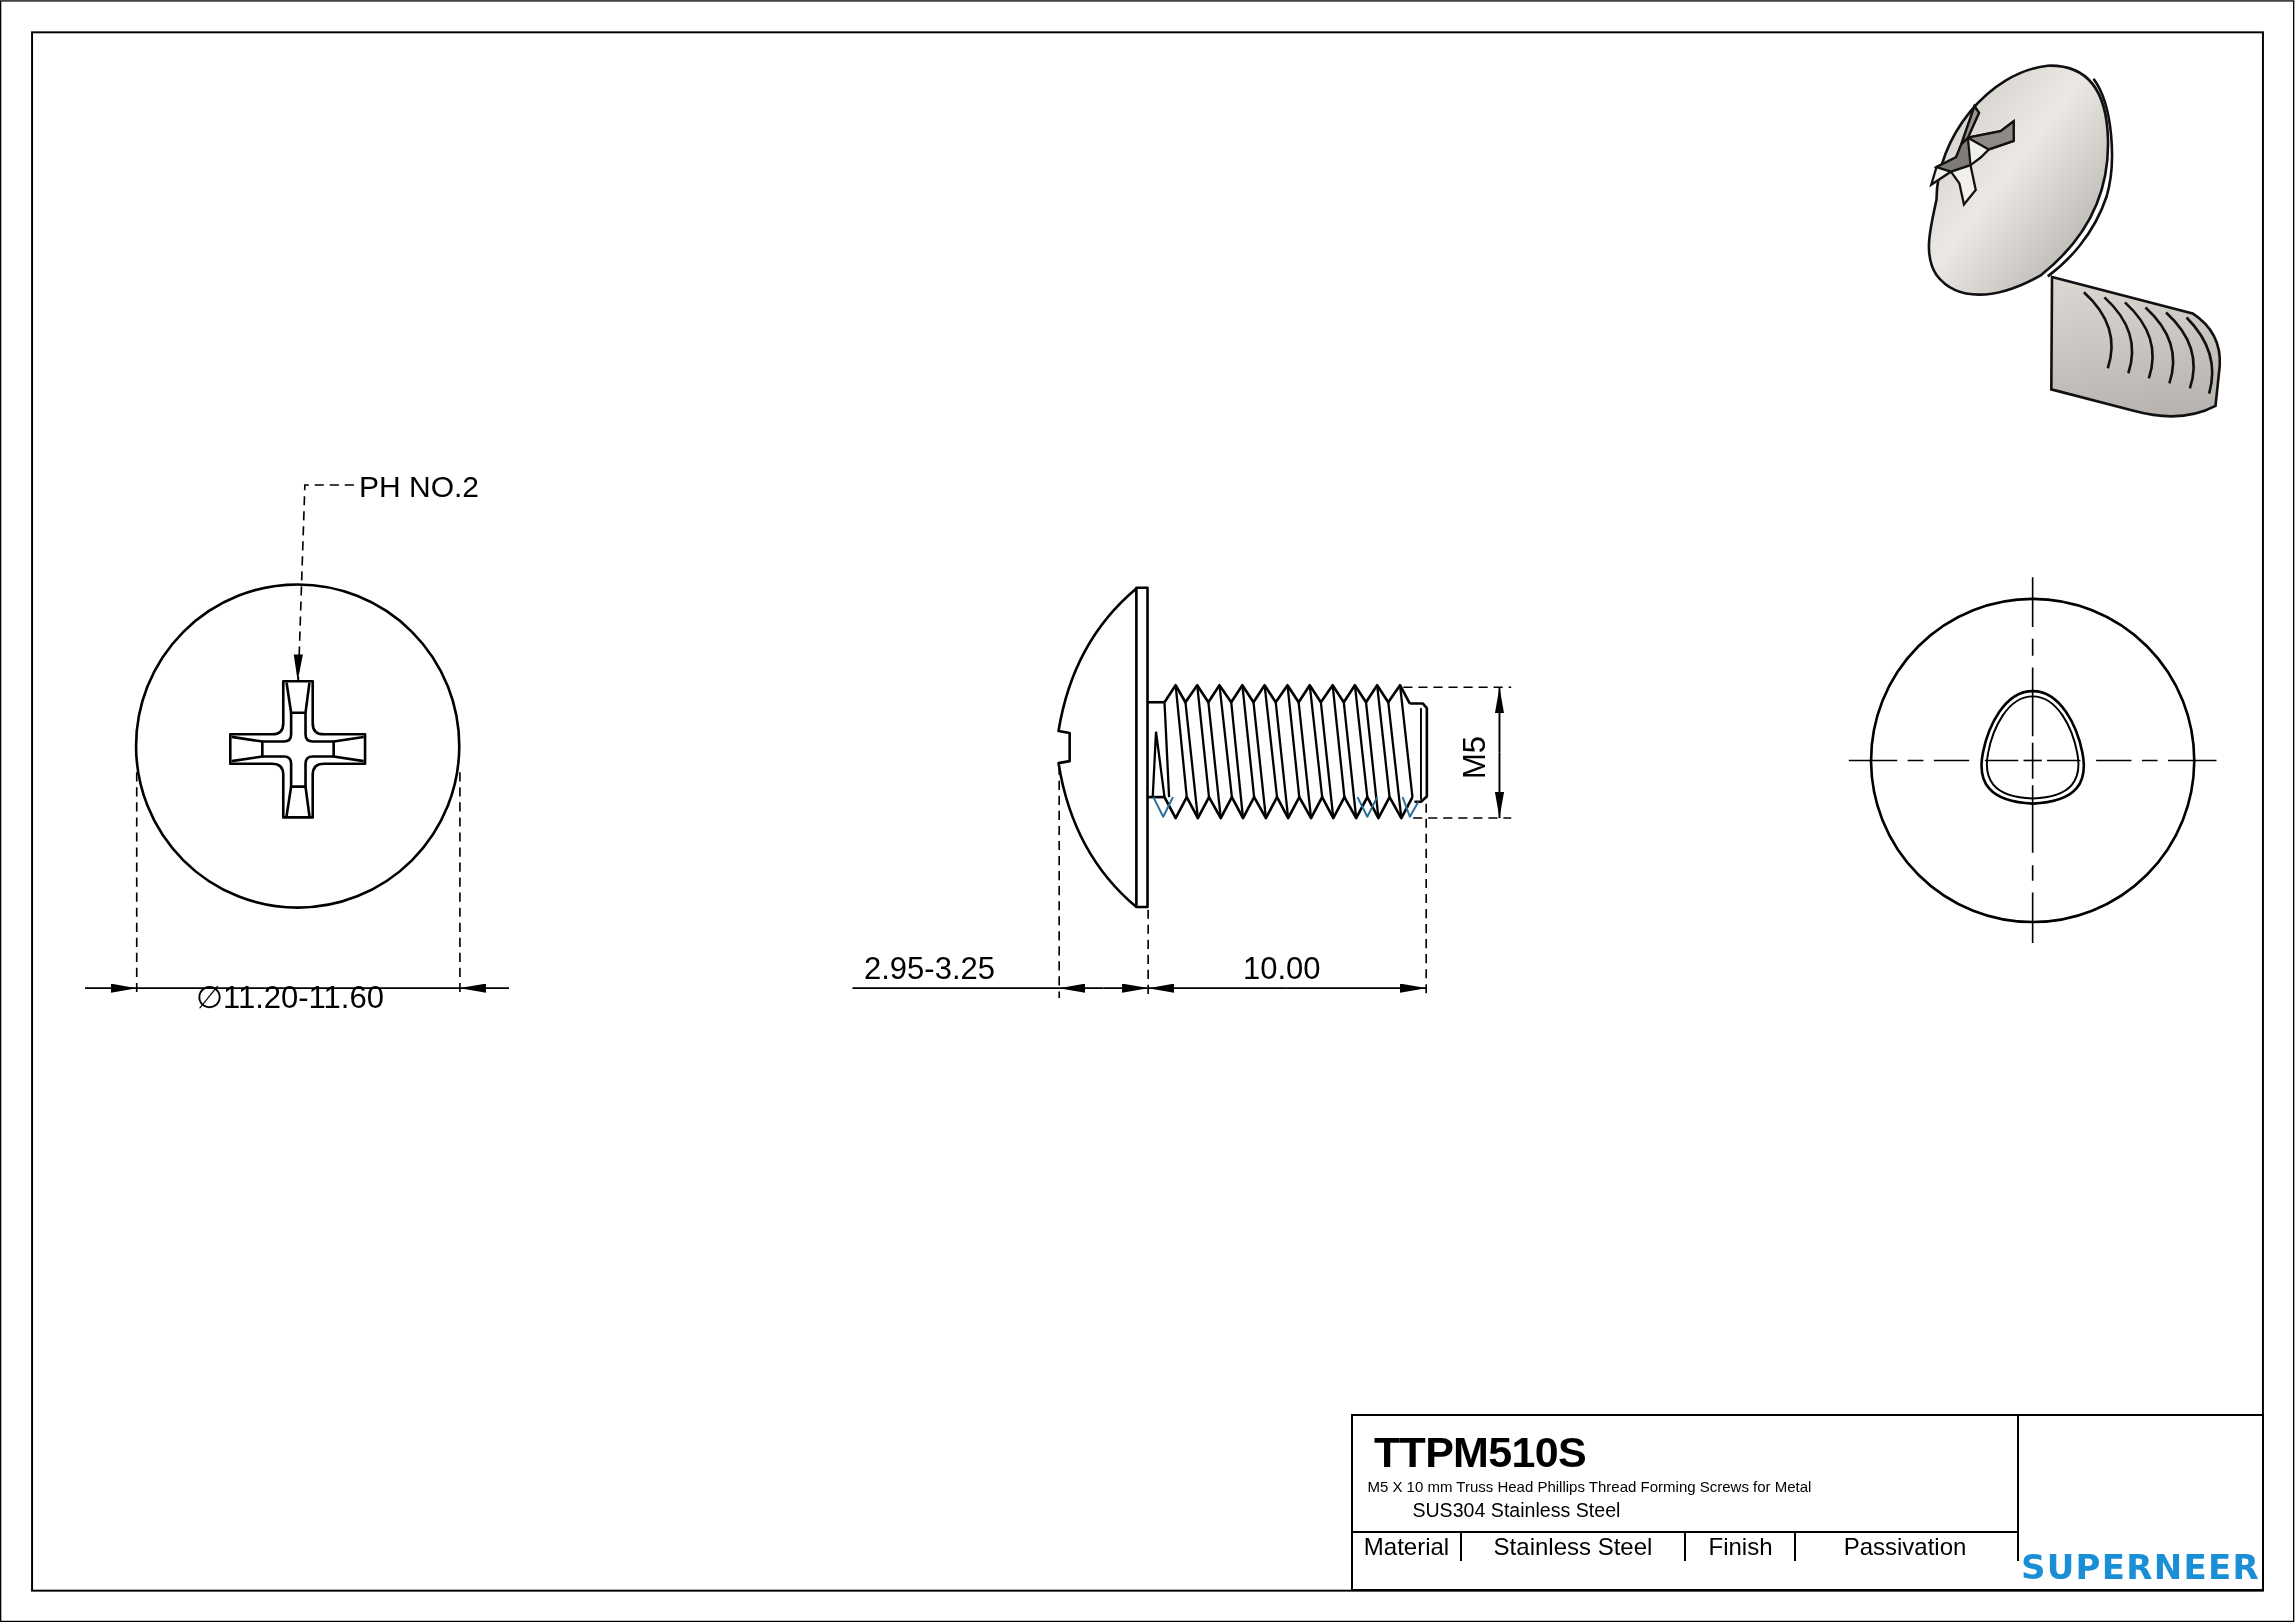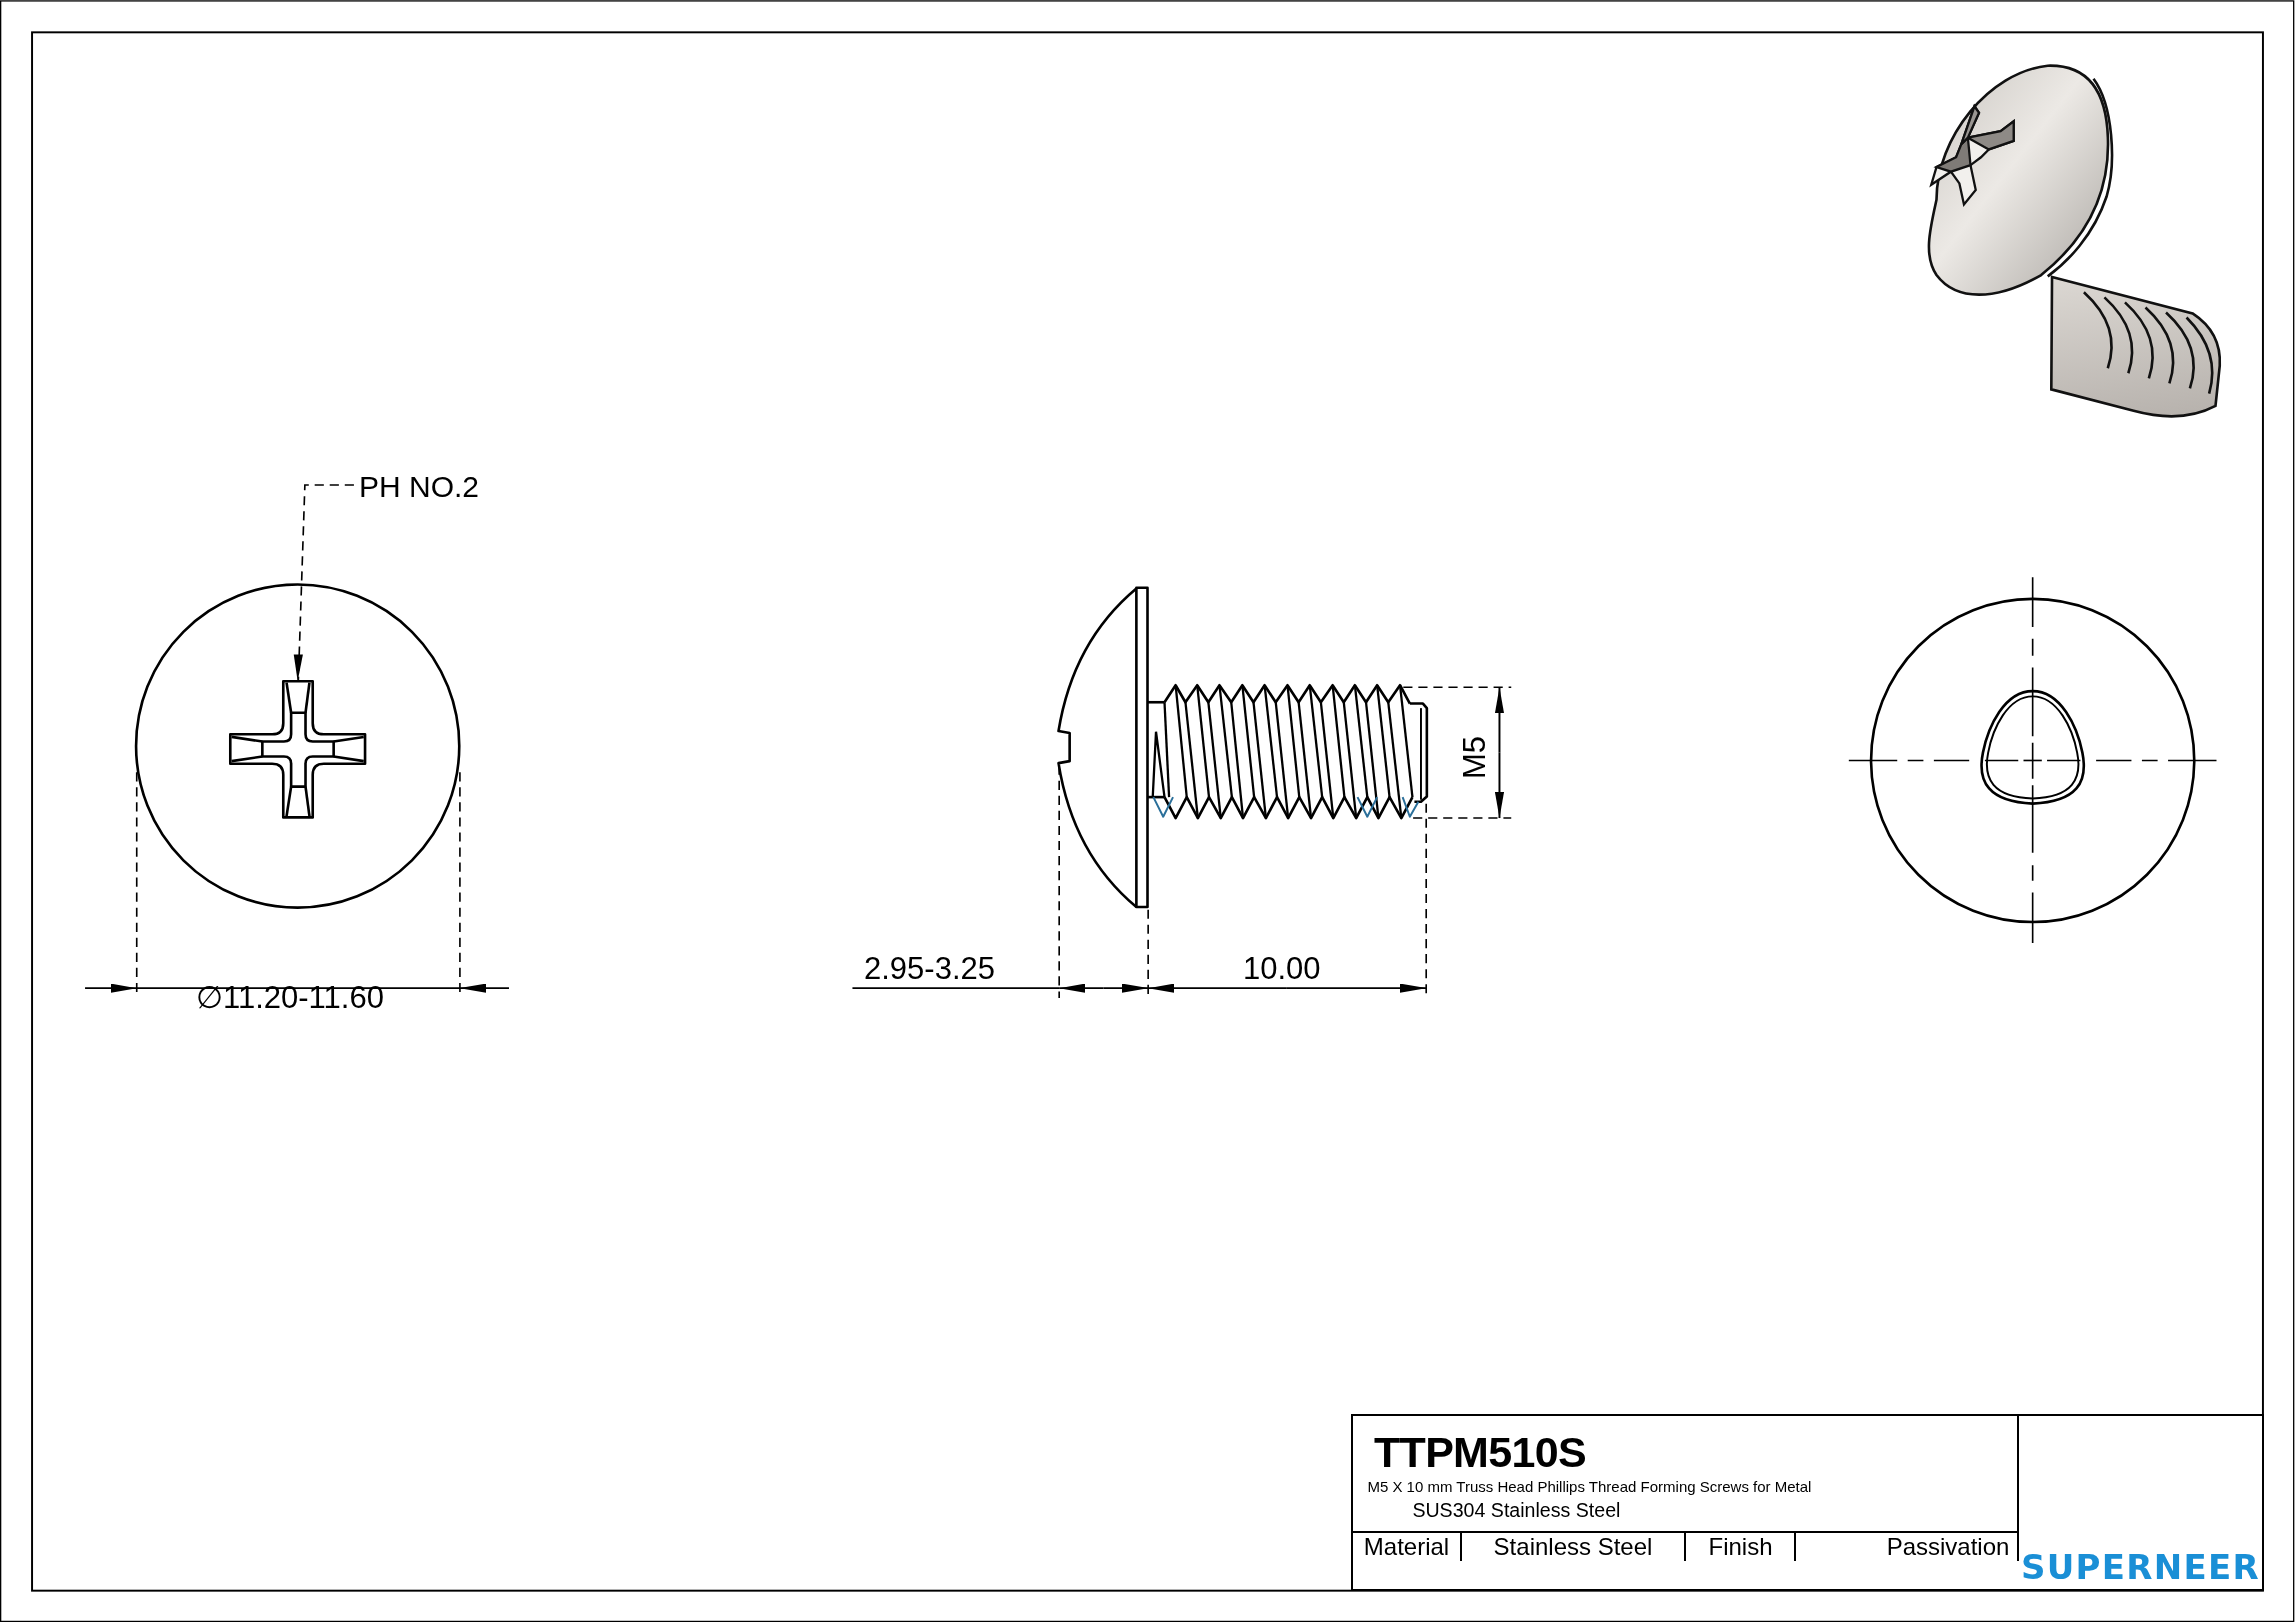--- a/index.html
+++ b/index.html
@@ -7,21 +7,21 @@
   .sheet { position: absolute; left: 0; top: 0; width: 2295px; height: 1623px; }
   .drawing-svg { position: absolute; left: 0; top: 0; }
   .dim-text { position: absolute; font-family: "Liberation Sans", sans-serif; color: #000; white-space: nowrap; line-height: 1; }
   .title-block { position: absolute; left: 1351px; top: 1414px; width: 913px; height: 177px; box-sizing: border-box; border: 2px solid #000; background: #fff; }
   .tb-main { position: absolute; left: 0; top: 0; width: 666px; height: 117px; border-right: 2px solid #000; box-sizing: border-box; }
   .tb-partno { position: absolute; left: 13px; top: 11.8px; font-size: 43px; font-weight: bold; letter-spacing: -0.7px; color: #000; font-family: "Liberation Sans", sans-serif; margin-left: 8px; }
   .tb-desc1 { position: absolute; left: 14.4px; top: 62px; font-size: 15px; color: #000; }
   .tb-desc2 { position: absolute; left: 14.4px; top: 83px; font-size: 19.6px; color: #000; margin-left: 45px; }
   .tb-row { position: absolute; left: 0; width: 666px; box-sizing: border-box; border-top: 2px solid #000; border-right: 2px solid #000; }
   .tb-cell { position: absolute; top: 0; bottom: 0; box-sizing: border-box; display: flex; align-items: center; justify-content: center; font-size: 24px; color: #000; border-right: 2px solid #000; }
-  .tb-cell.last { border-right: none; margin-left: 43px; }
+  .tb-cell.last { border-right: none; }
   .tb-link { color: #1a84c7; }
   .tb-logo { position: absolute; left: 666px; top: 0; width: 215px; height: 173px; }
   .logo-word { position: absolute; left: 0; width: 243px; top: 131px; text-align: center; font-size: 34px; font-weight: bold; color: #1a8fd6; letter-spacing: 1.3px; font-family: "DejaVu Sans", sans-serif; }
 </style>
 </head>
 <body>
 
 <div class="sheet">
 
   <svg class="drawing-svg" width="2295" height="1623" viewBox="0 0 3508 2480" xmlns="http://www.w3.org/2000/svg">

